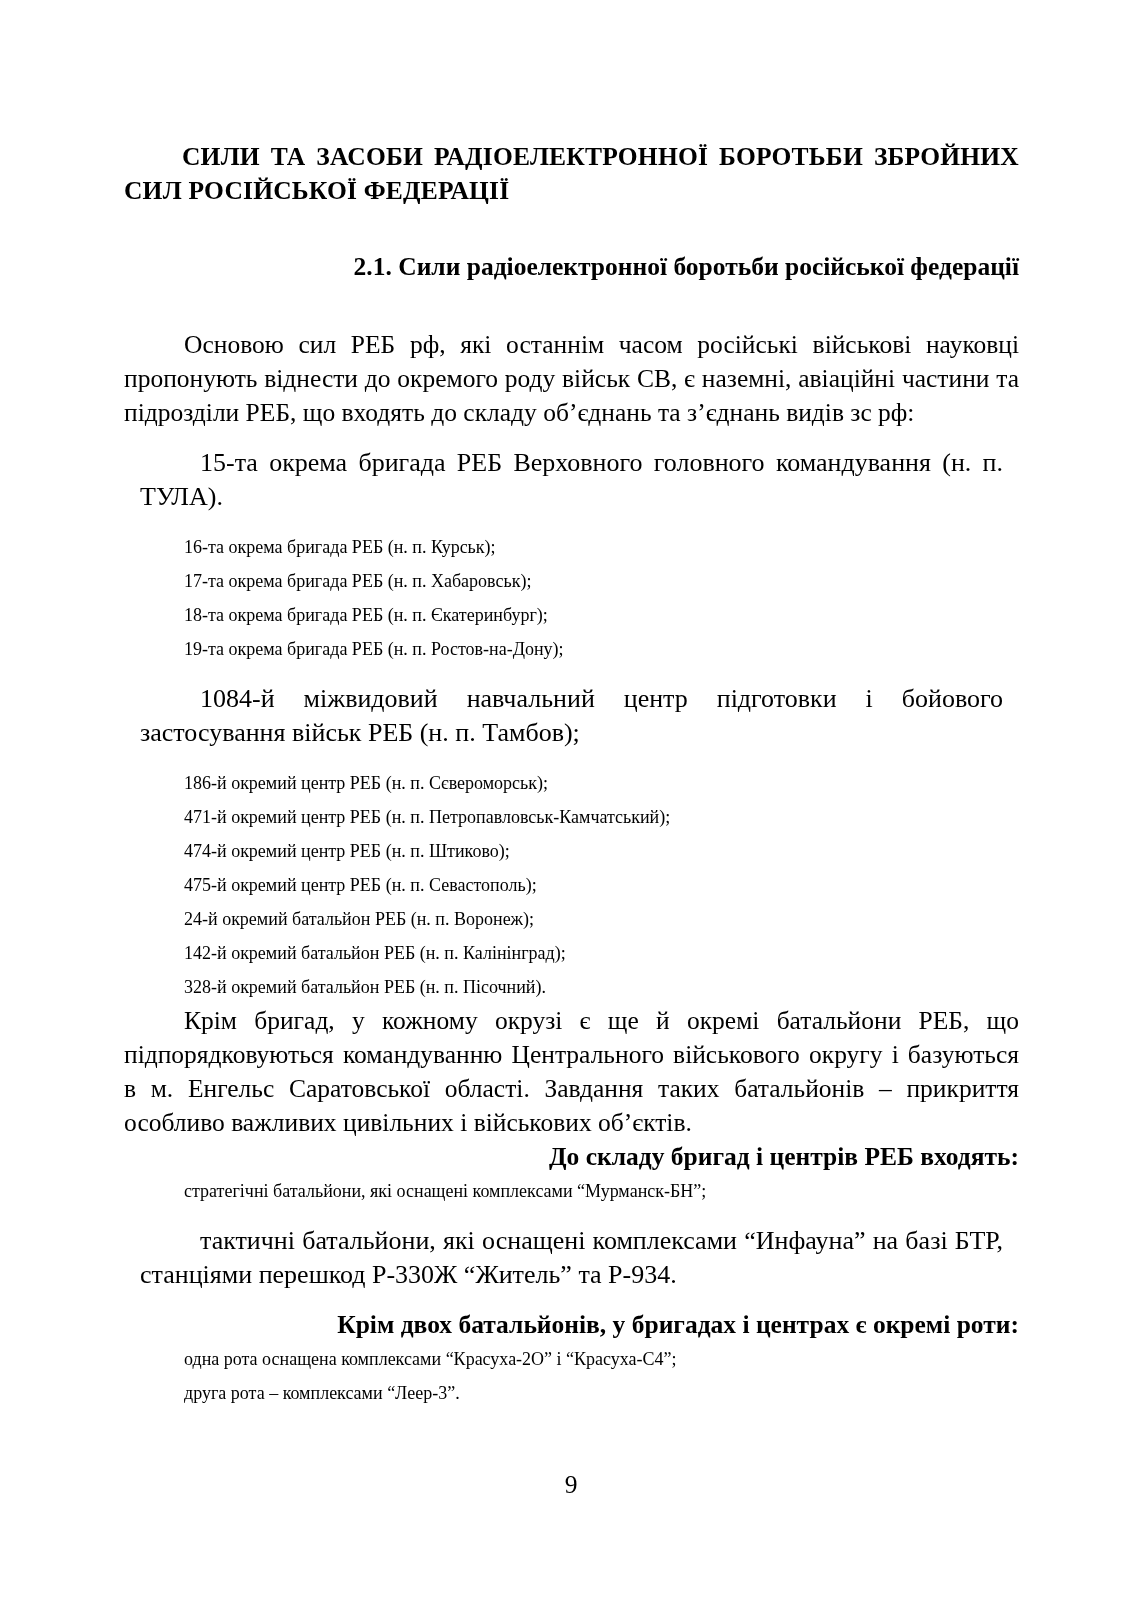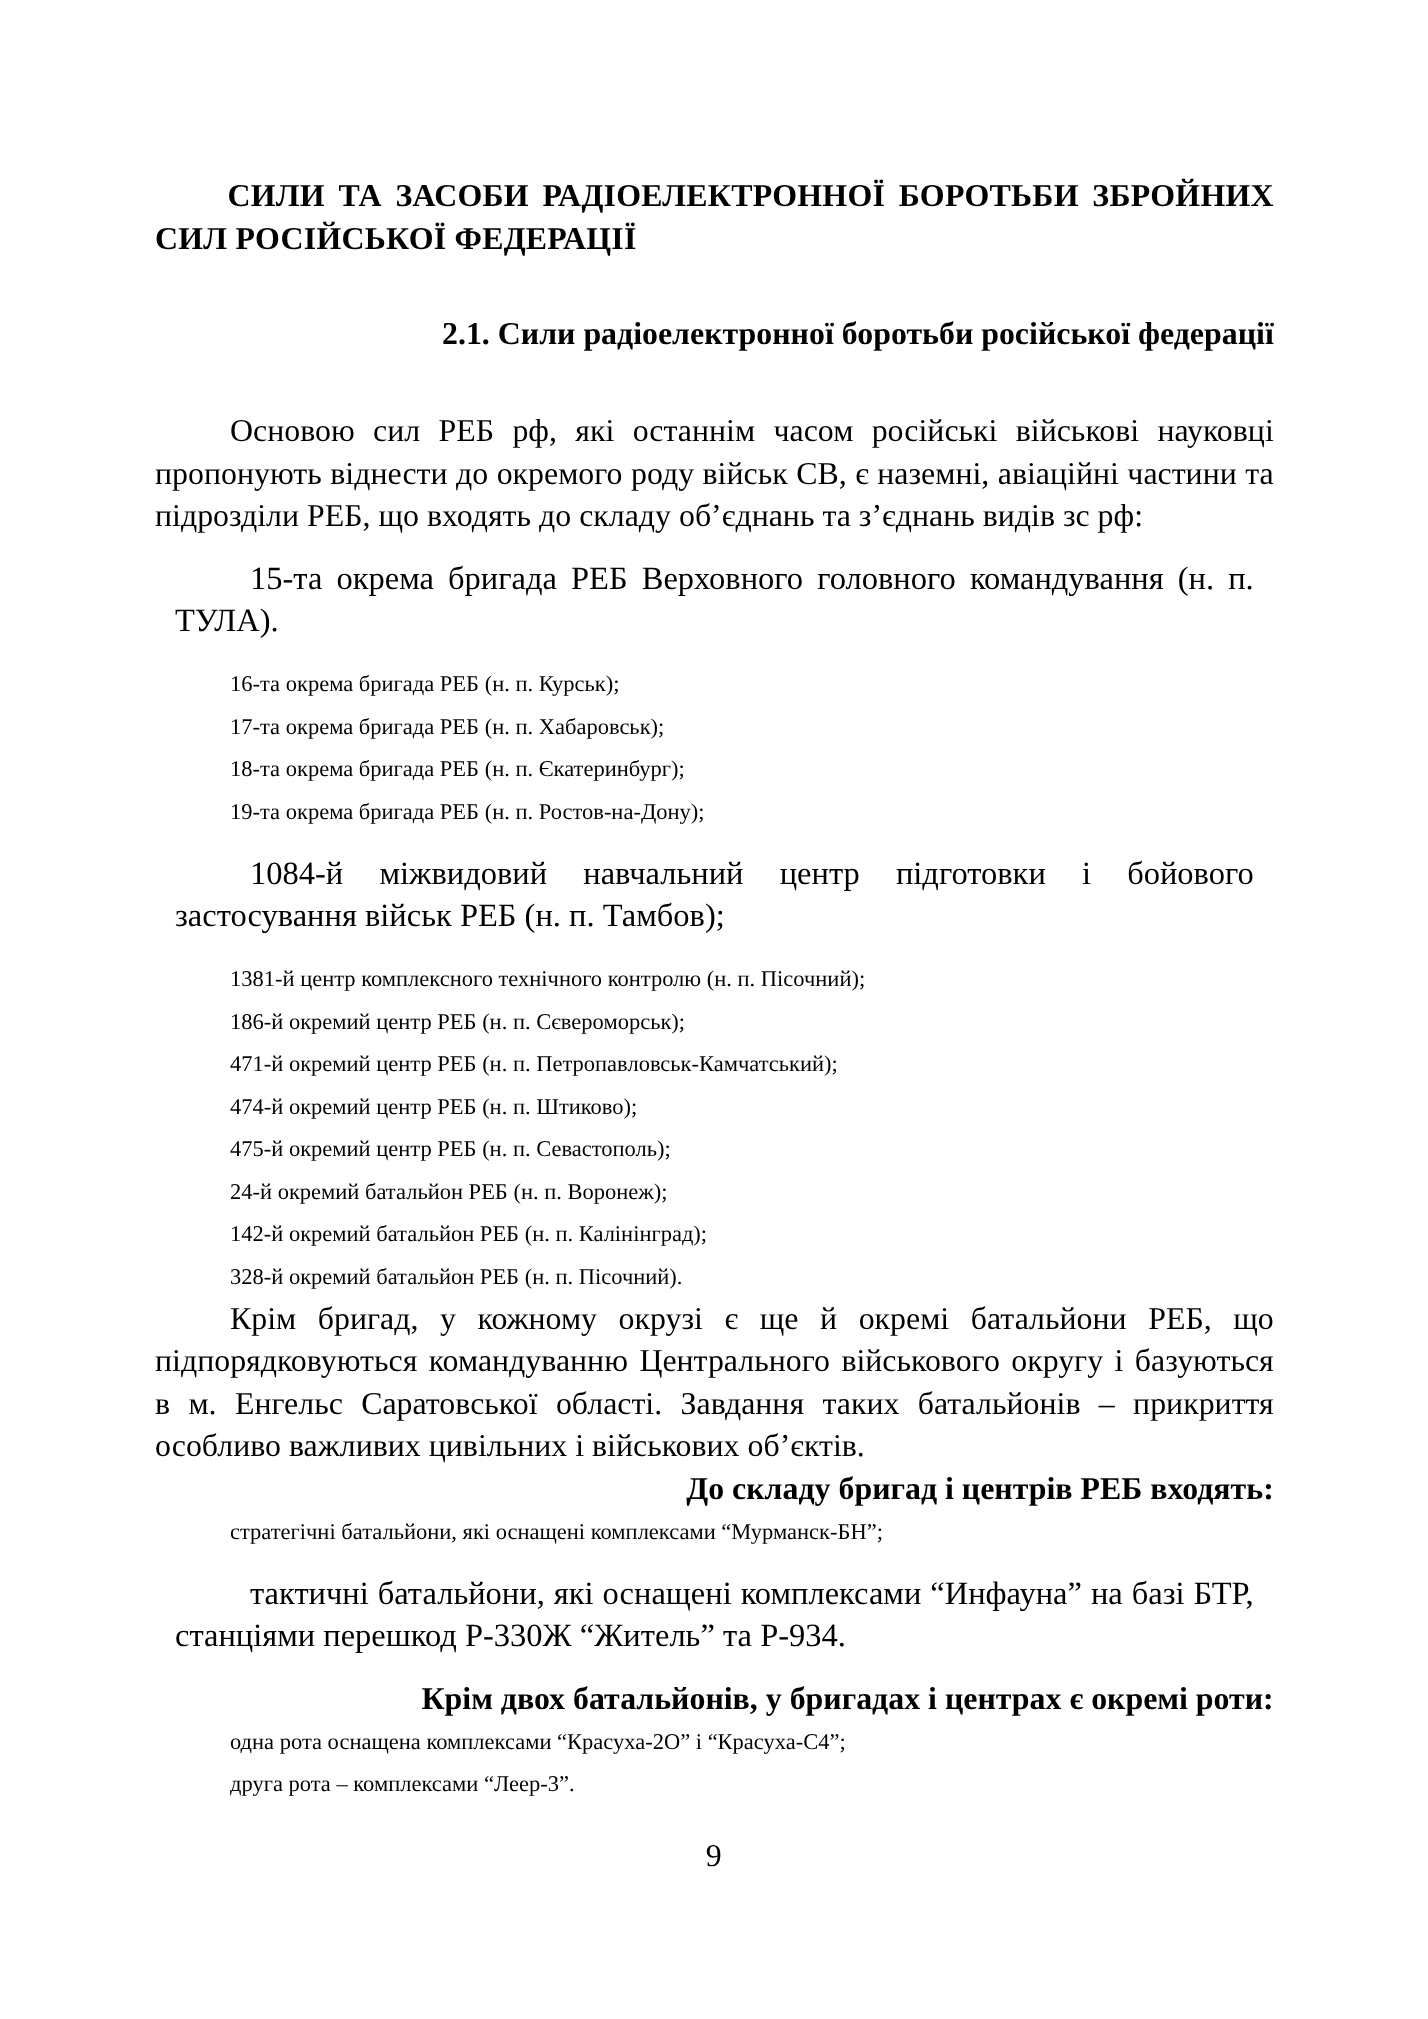--- a/index.html
+++ b/index.html
@@ -112,21 +112,20 @@
     <p class="item-wrap">15-та окрема бригада РЕБ Верховного головного командування (н. п. ТУЛА).</p>
 
 
     <p class="item">16-та окрема бригада РЕБ (н. п. Курськ);</p>
     <p class="item">17-та окрема бригада РЕБ (н. п. Хабаровськ);</p>
     <p class="item">18-та окрема бригада РЕБ (н. п. Єкатеринбург);</p>
     <p class="item">19-та окрема бригада РЕБ (н. п. Ростов-на-Дону);</p>
 
     <p class="item-wrap">1084-й міжвидовий навчальний центр підготовки і бойового застосування військ РЕБ (н. п. Тамбов);</p>
 
-    <p class="item">1381-й центр комплексного технічного контролю (н. п. Пісочний);</p>
     <p class="item">186-й окремий центр РЕБ (н. п. Сєвероморськ);</p>
     <p class="item">471-й окремий центр РЕБ (н. п. Петропавловськ-Камчатський);</p>
     <p class="item">474-й окремий центр РЕБ (н. п. Штиково);</p>
     <p class="item">475-й окремий центр РЕБ (н. п. Севастополь);</p>
 
     <p class="item">24-й окремий батальйон РЕБ (н. п. Воронеж);</p>
     <p class="item">142-й окремий батальйон РЕБ (н. п. Калінінград);</p>
     <p class="item">328-й окремий батальйон РЕБ (н. п. Пісочний).</p>
 
     <p class="body">Крім бригад, у кожному окрузі є ще й окремі батальйони РЕБ, що підпорядковуються командуванню Центрального військового округу і базуються в м. Енгельс Саратовської області. Завдання таких батальйонів – прикриття особливо важливих цивільних і військових об’єктів.</p>

